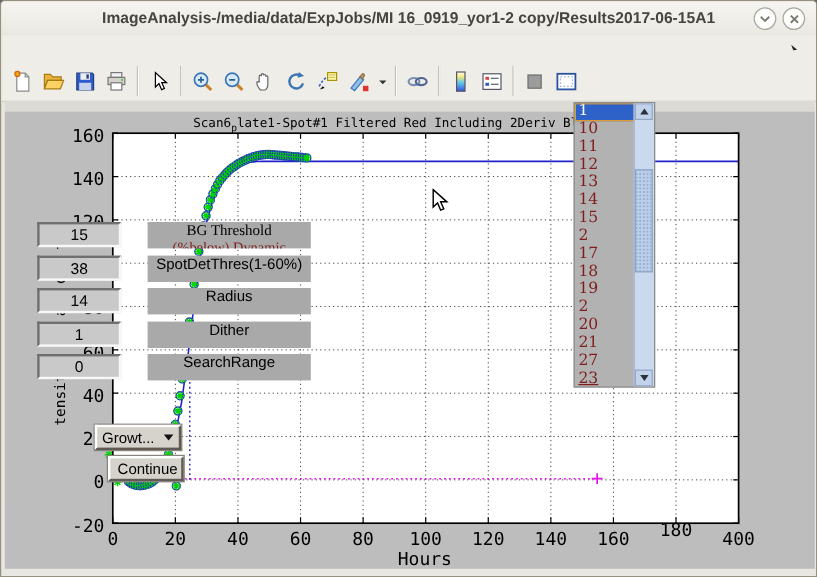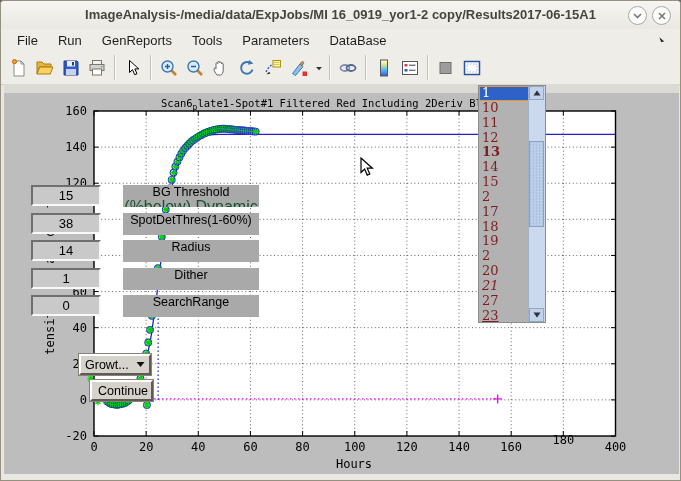--- a/index.html
+++ b/index.html
@@ -24,30 +24,30 @@
            border-bottom:1px solid #CFCBC2;display:flex;align-items:center;padding:0 5px;}
   .tbtn{width:26px;height:26px;display:flex;align-items:center;justify-content:center;}
   .tbtn svg{width:20px;height:20px;}
   .tbtn.narrow{width:13px;}.tbtn.narrow svg{width:8px;height:16px;}
   .tsep{width:1px;height:25px;background:#C6C2B9;border-right:1px solid #FBFAF7;margin:0 4px;}
   .tstrip{position:absolute;left:3px;top:83px;width:675px;height:9px;background:#DCDAD4;}
   
   .figure{position:absolute;left:3px;top:92px;width:675px;height:381px;background:#BDBDBD;}
   #plotsvg{position:absolute;left:0;top:0;width:681px;height:481px;z-index:2;pointer-events:none;}
   #plot-text{position:absolute;left:0;top:0;width:681px;height:481px;z-index:2;pointer-events:none;}
-  .ptxt{position:absolute;font-family:"DejaVu Sans Mono",monospace;font-size:12px;color:#000;white-space:nowrap;}
+  .ptxt{position:absolute;font-family:"DejaVu Sans Mono",monospace;font-size:15px;color:#000;white-space:nowrap;}
   .ptitle{font-size:10.5px;}
   .ptitle sub{font-size:8px;}
   
   .field{position:absolute;left:30px;width:70px;height:21px;background:#C9C9C9;
          border:2px solid;border-color:#6F6F6F #F8F8F8 #F8F8F8 #6F6F6F;box-sizing:border-box;
          text-align:center;font:13px "Liberation Sans",sans-serif;color:#000;padding:0;z-index:3;}
   .plabel{position:absolute;left:122px;width:136px;height:22px;background:#A9A9A9;color:#000;
           font-size:12.5px;text-align:center;overflow:hidden;z-index:3;line-height:15px;}
-  .plabel .l2{font-size:16px;color:#14532d;line-height:13px;}
+  .plabel .l2{font-size:12px;color:#7f1d1d;line-height:13px;}
   .btn3d{background:#D6D3CC;border:2px solid;border-color:#FFFFFF #5F5B54 #5F5B54 #FFFFFF;
          box-shadow:0 0 0 1px #87837B;box-sizing:border-box;font-family:"Liberation Sans",sans-serif;margin-left:48px;}
   .growth{position:absolute;left:30px;top:353px;width:72px;height:21px;z-index:3;font-size:12.5px;
           display:flex;align-items:center;justify-content:space-between;padding:0 4px;color:#000;}
   .continue{position:absolute;left:41px;top:379px;width:63px;height:21px;z-index:3;font-size:12.5px;
             text-align:center;line-height:16px;color:#000;}
   
   .listbox{position:absolute;left:477px;top:84px;width:68px;height:238px;background:#B2B2B2;
            border:1px solid #8C8C8C;z-index:4;box-sizing:border-box;overflow:hidden;}
   .litem{position:relative;padding-left:3px;font:13px "DejaVu Serif",serif;color:#7f1d1d;width:48px;}
@@ -77,21 +77,20 @@
         </svg>
     </div>
     <div class="winbtn close">
       <svg width="8" height="8" viewBox="0 0 8 8">
           <path d="M1 1l6 6M7 1l-6 6" stroke="#7A7A74" stroke-width="1.6"></path>
         </svg>
     </div>
   </div>
 
   <div class="menubar">
-    <span id="menu-items"><span class="menu-item">File</span><span class="menu-item">Run</span><span class="menu-item">GenReports</span><span class="menu-item">Tools</span><span class="menu-item">Parameters</span><span class="menu-item">DataBase</span></span>
     <span class="menu-overflow">
       <svg width="11" height="11" viewBox="0 0 12 12">
           <path d="M2.5 2.5l5.5 4.5-3.6.6 1.4 3.2z" fill="#222"></path>
         </svg>
     </span>
   </div>
 
   <div class="toolbar" id="toolbar">
       <span class="tbtn">
         <svg viewBox="0 0 20 20">
@@ -479,47 +478,47 @@
 
   <div id="controls">
     <div class="growth btn3d">
       <span>Growt...</span>
       <svg width="9" height="7" viewBox="0 0 9 7">
           <path d="M0.5 1l4 5 4-5z" fill="#111"></path>
         </svg>
     </div>
     <button class="continue btn3d">Continue</button>
   <input class="field" value="15" style="top: 184px;">
-      <div class="plabel" style="top: 184px;">BG Threshold<div class="l2">(%below) Dynamic</div></div>
+      <div class="plabel" style="top: 184px; font-family: Liberation Serif, serif;">BG Threshold<div class="l2">(%below) Dynamic</div></div>
       <input class="field" value="38" style="top: 212px;">
       <div class="plabel" style="top: 212px;">SpotDetThres(1-60%)</div>
       <input class="field" value="14" style="top: 239px;">
       <div class="plabel" style="top: 239px;">Radius</div>
       <input class="field" value="1" style="top: 267px;">
       <div class="plabel" style="top: 267px;">Dither</div>
       <input class="field" value="0" style="top: 294px;">
       <div class="plabel" style="top: 294px;">SearchRange</div>
     </div>
 
   <div class="listbox" id="listbox">
     <div id="list-items">
         <div class="litem sel" style="height: 14.85px; line-height: 14.85px;">1</div>
         <div class="litem" style="height: 14.85px; line-height: 14.85px;">10</div>
         <div class="litem" style="height: 14.85px; line-height: 14.85px;">11</div>
         <div class="litem" style="height: 14.85px; line-height: 14.85px;">12</div>
-        <div class="litem" style="height: 14.85px; line-height: 14.85px; font-weight: bold;">13</div>
+        <div class="litem" style="height: 14.85px; line-height: 14.85px;">13</div>
         <div class="litem" style="height: 14.85px; line-height: 14.85px;">14</div>
         <div class="litem" style="height: 14.85px; line-height: 14.85px;">15</div>
         <div class="litem" style="height: 14.85px; line-height: 14.85px;">2</div>
         <div class="litem" style="height: 14.85px; line-height: 14.85px;">17</div>
         <div class="litem" style="height: 14.85px; line-height: 14.85px;">18</div>
         <div class="litem" style="height: 14.85px; line-height: 14.85px;">19</div>
         <div class="litem" style="height: 14.85px; line-height: 14.85px;">2</div>
         <div class="litem" style="height: 14.85px; line-height: 14.85px;">20</div>
-        <div class="litem" style="height: 14.85px; line-height: 14.85px; font-style: italic;">21</div>
+        <div class="litem" style="height: 14.85px; line-height: 14.85px;">21</div>
         <div class="litem" style="height: 14.85px; line-height: 14.85px;">27</div>
         <div class="litem" style="height: 14.85px; line-height: 14.85px; text-decoration: underline;">23</div>
       </div>
     <div class="sbar">
       <div class="sbtn up">
         <svg width="8" height="6" viewBox="0 0 8 6">
             <path d="M4 0.5L7.5 5.5h-7z" fill="#27303B"></path>
           </svg>
       </div>
       <div class="sthumb"></div>

